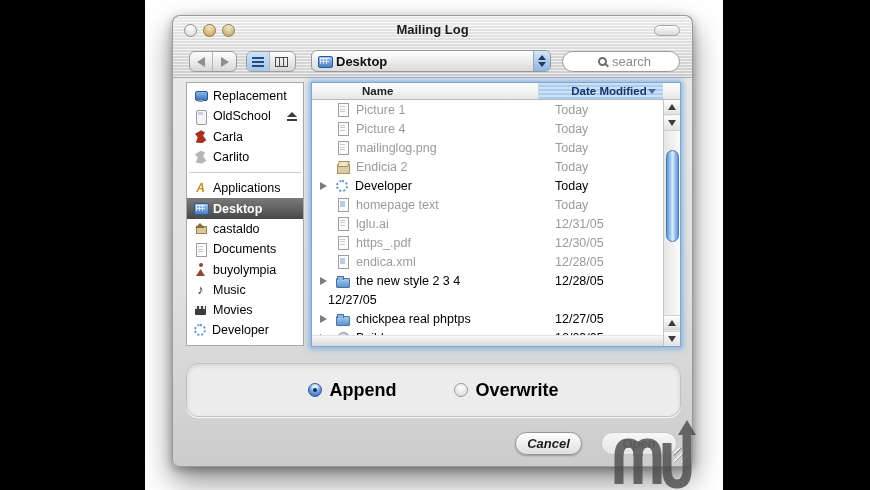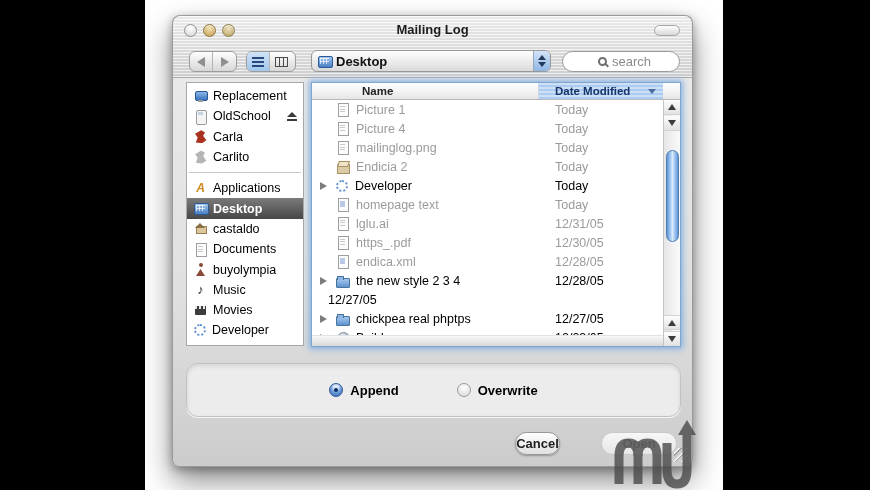--- a/index.html
+++ b/index.html
@@ -133,21 +133,21 @@
   .eject::after { content:""; position:absolute; left:0; bottom:0; width:10px; height:2px; background:#3a3a3a; }
 
   
   .filelist { position:absolute; left:138px; top:4px; width:370px; height:265px; background:#fff;
     border:1px solid #7fa6cf; box-shadow:0 0 6px 2px rgba(120,168,224,.85); }
   .fl-head { display:flex; height:17px; border-bottom:1px solid #b9b9b9; font-size:11.5px; }
   .h-name { width:227px; background:linear-gradient(#ffffff,#e6e6e6); color:#222;
     padding-left:50px; line-height:16px; font-weight:600; border-right:1px solid #cdd8e6; }
   .h-date { width:124px; position:relative; padding-left:16px; line-height:16px; font-weight:600;
     color:#16356b;
-    background:repeating-linear-gradient(180deg,#cde0f6 0 2px,#abccf0 2px 4px); }
+    background:repeating-linear-gradient(180deg,#cde0f6 0 2px,#abccf0 2px 4px);text-align:center; }
   .h-date .sort { position:absolute; right:7px; top:6px; width:0; height:0;
     border-left:4px solid transparent; border-right:4px solid transparent; border-top:5px solid #4a6f9f; }
   .h-scroll { flex:1; background:linear-gradient(#ffffff,#e6e6e6); }
   .fl-rows { position:absolute; left:0; top:17px; right:17px; bottom:0; overflow:hidden; }
   .fr { display:flex; align-items:center; height:19px; font-size:12.5px; }
   .fcell.fname { width:227px; display:flex; align-items:center; }
   .fcell.fdate { width:124px; padding-left:16px; }
   .fr.dis { color:#9b9b9b; }
   .fr.en { color:#000; }
   .tri { width:0; height:0; border-top:4.5px solid transparent; border-bottom:4.5px solid transparent;
@@ -173,26 +173,26 @@
     background:#ececec; border:1px solid #c2c2c2;
     box-shadow:inset 0 2px 4px rgba(0,0,0,.10), 0 1px 0 rgba(255,255,255,.8);
     display:flex; align-items:center; justify-content:center; gap:58px; }
   .radio-row { display:flex; align-items:center; gap:7px; }
   .radio { width:14px; height:14px; border-radius:50%; position:relative; flex:none; }
   .radio.on { border:1px solid #33589b;
     background:radial-gradient(circle at 50% 26%, #ddecfc 0 20%, #76a6e0 45%, #2d5fa9 100%); }
   .radio.on::after { content:""; position:absolute; left:4px; top:4px; width:4px; height:4px;
     border-radius:50%; background:#0c2a63; }
   .radio.off { border:1px solid #9a9a9a; background:radial-gradient(circle at 50% 30%, #ffffff, #d6d6d6); }
-  .radio-lbl { font-size:13px; font-weight:700; color:#000; }
+  .radio-lbl { font-size:18px; font-weight:700; color:#000; }
   .btn { position:absolute; height:23px; border-radius:12px; text-align:center; line-height:21px;
     font-size:13px; font-weight:600; }
-  .btn.cancel { left:342px; top:354px; width:45px; color:#1d1d1d;
+  .btn.cancel { left:342px; top:354px; width:67px; color:#1d1d1d;
     background:linear-gradient(#ffffff,#dfdfdf); border:1px solid #969696;
-    box-shadow:0 1px 2px rgba(0,0,0,.28); }
+    box-shadow:0 1px 2px rgba(0,0,0,.28);font-style:italic; }
   .btn.open { left:428px; top:354px; width:76px; color:#a0a0a0;
     background:linear-gradient(#f7f7f7,#e6e6e6); border:1px solid #c8c8c8; }
   .grip { position:absolute; right:4px; bottom:4px; width:14px; height:14px;
     background:repeating-linear-gradient(315deg, transparent 0 3px, #9d9d9d 3px 4px, #f2f2f2 4px 5.5px); }
   .wm { position:absolute; left:440px; top:403px; width:92px; height:74px; z-index:50; opacity:.8; }
 </style>
 </head>
 <body>
 
 <div class="stage">

